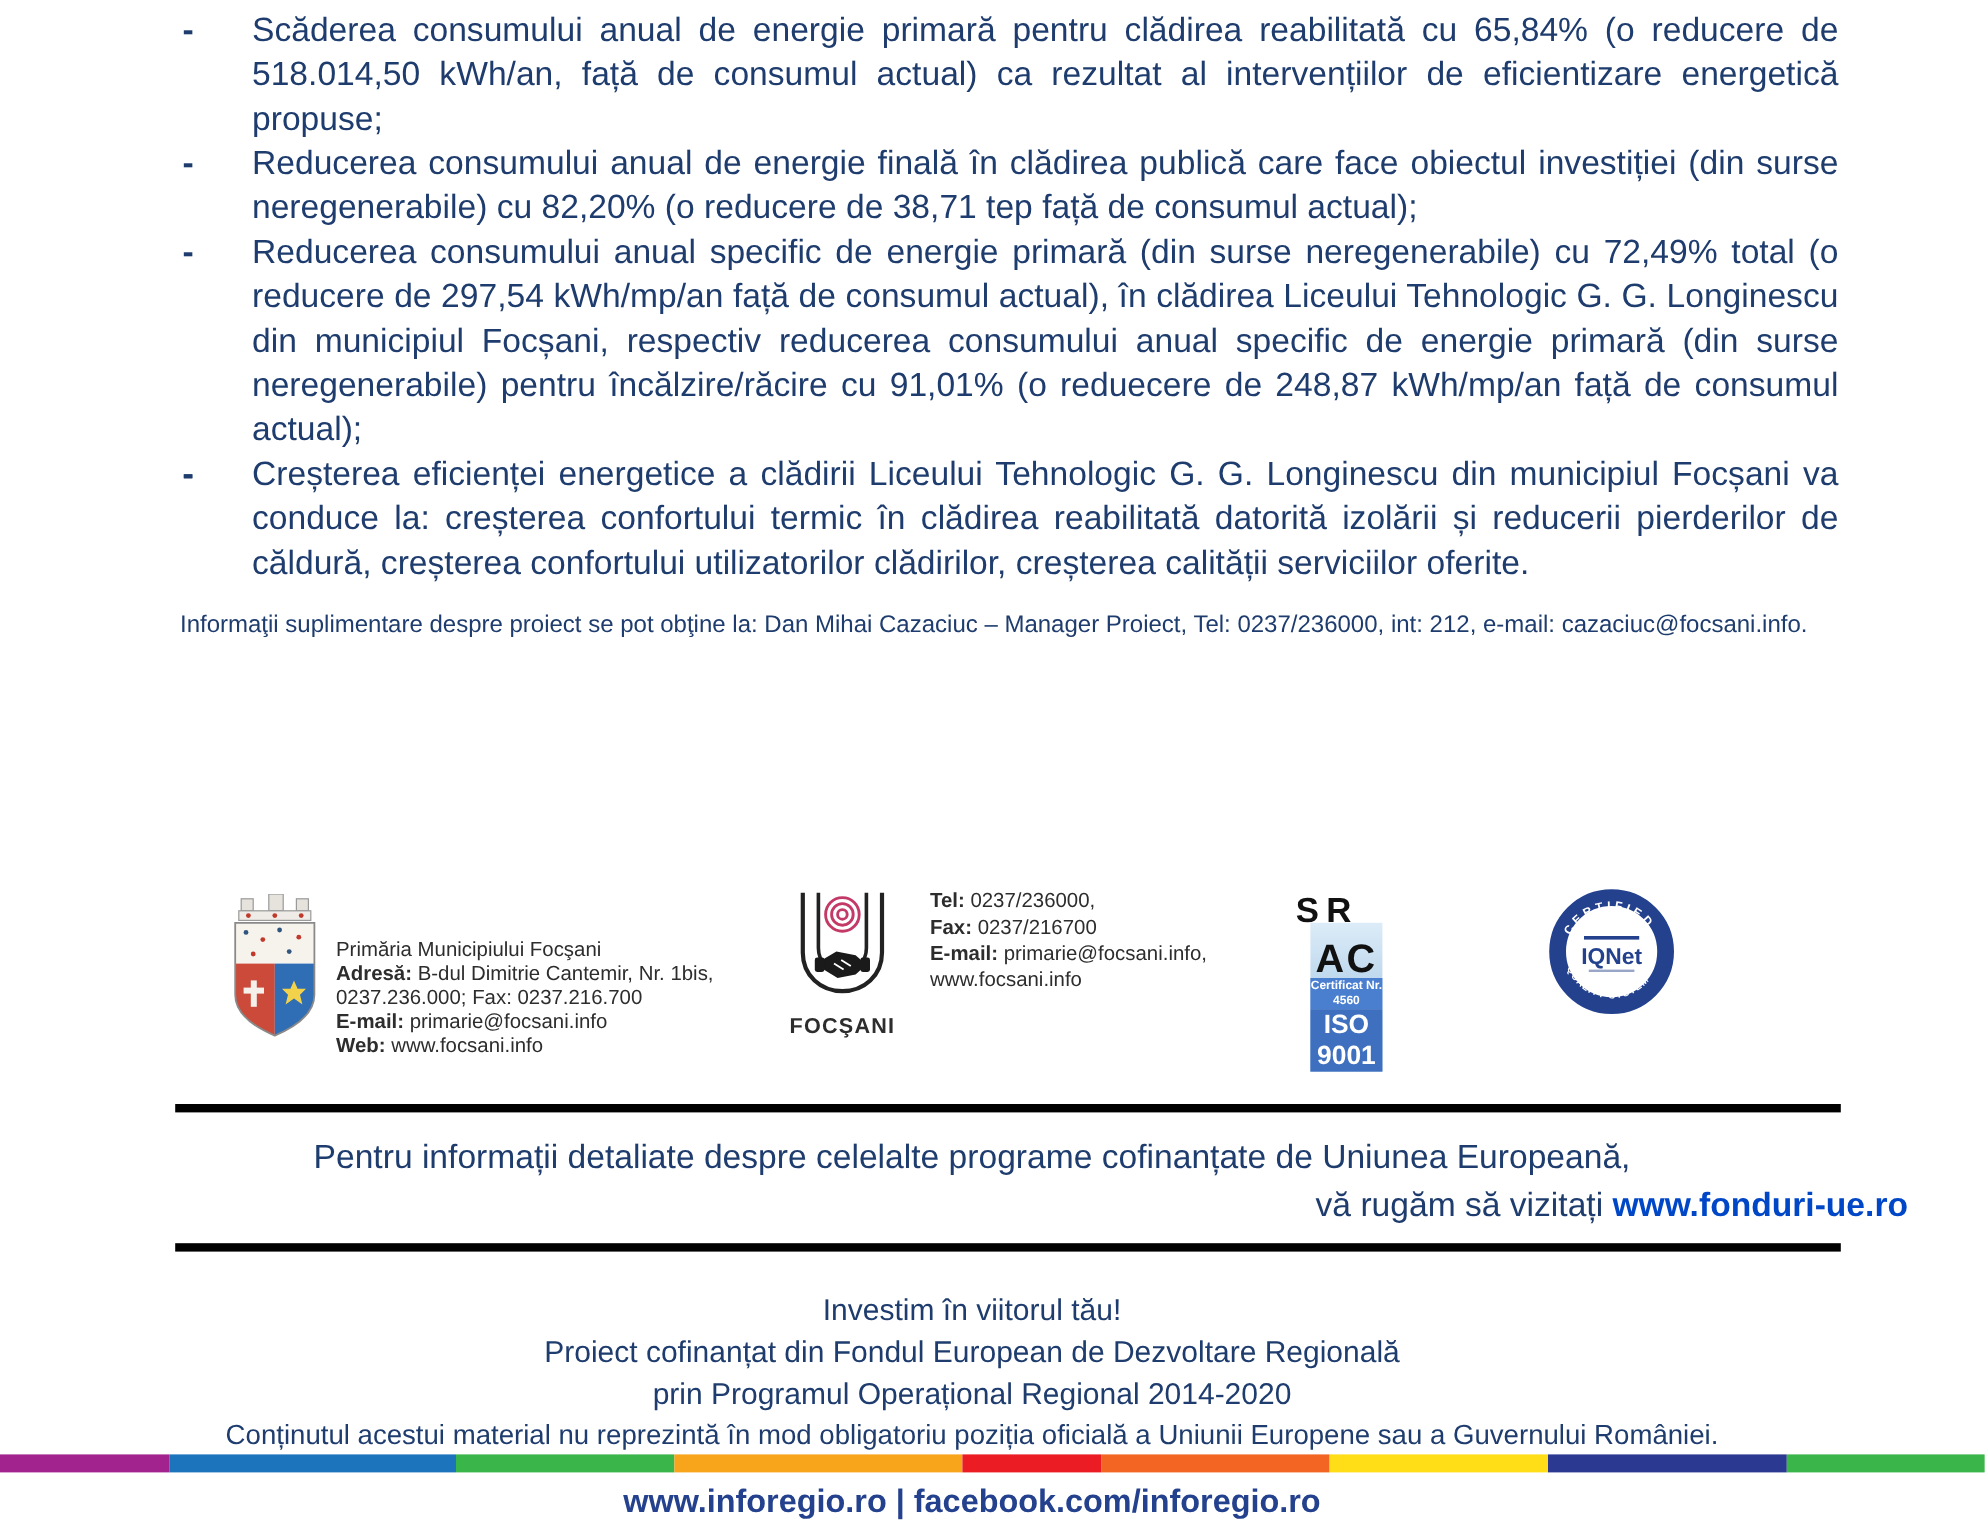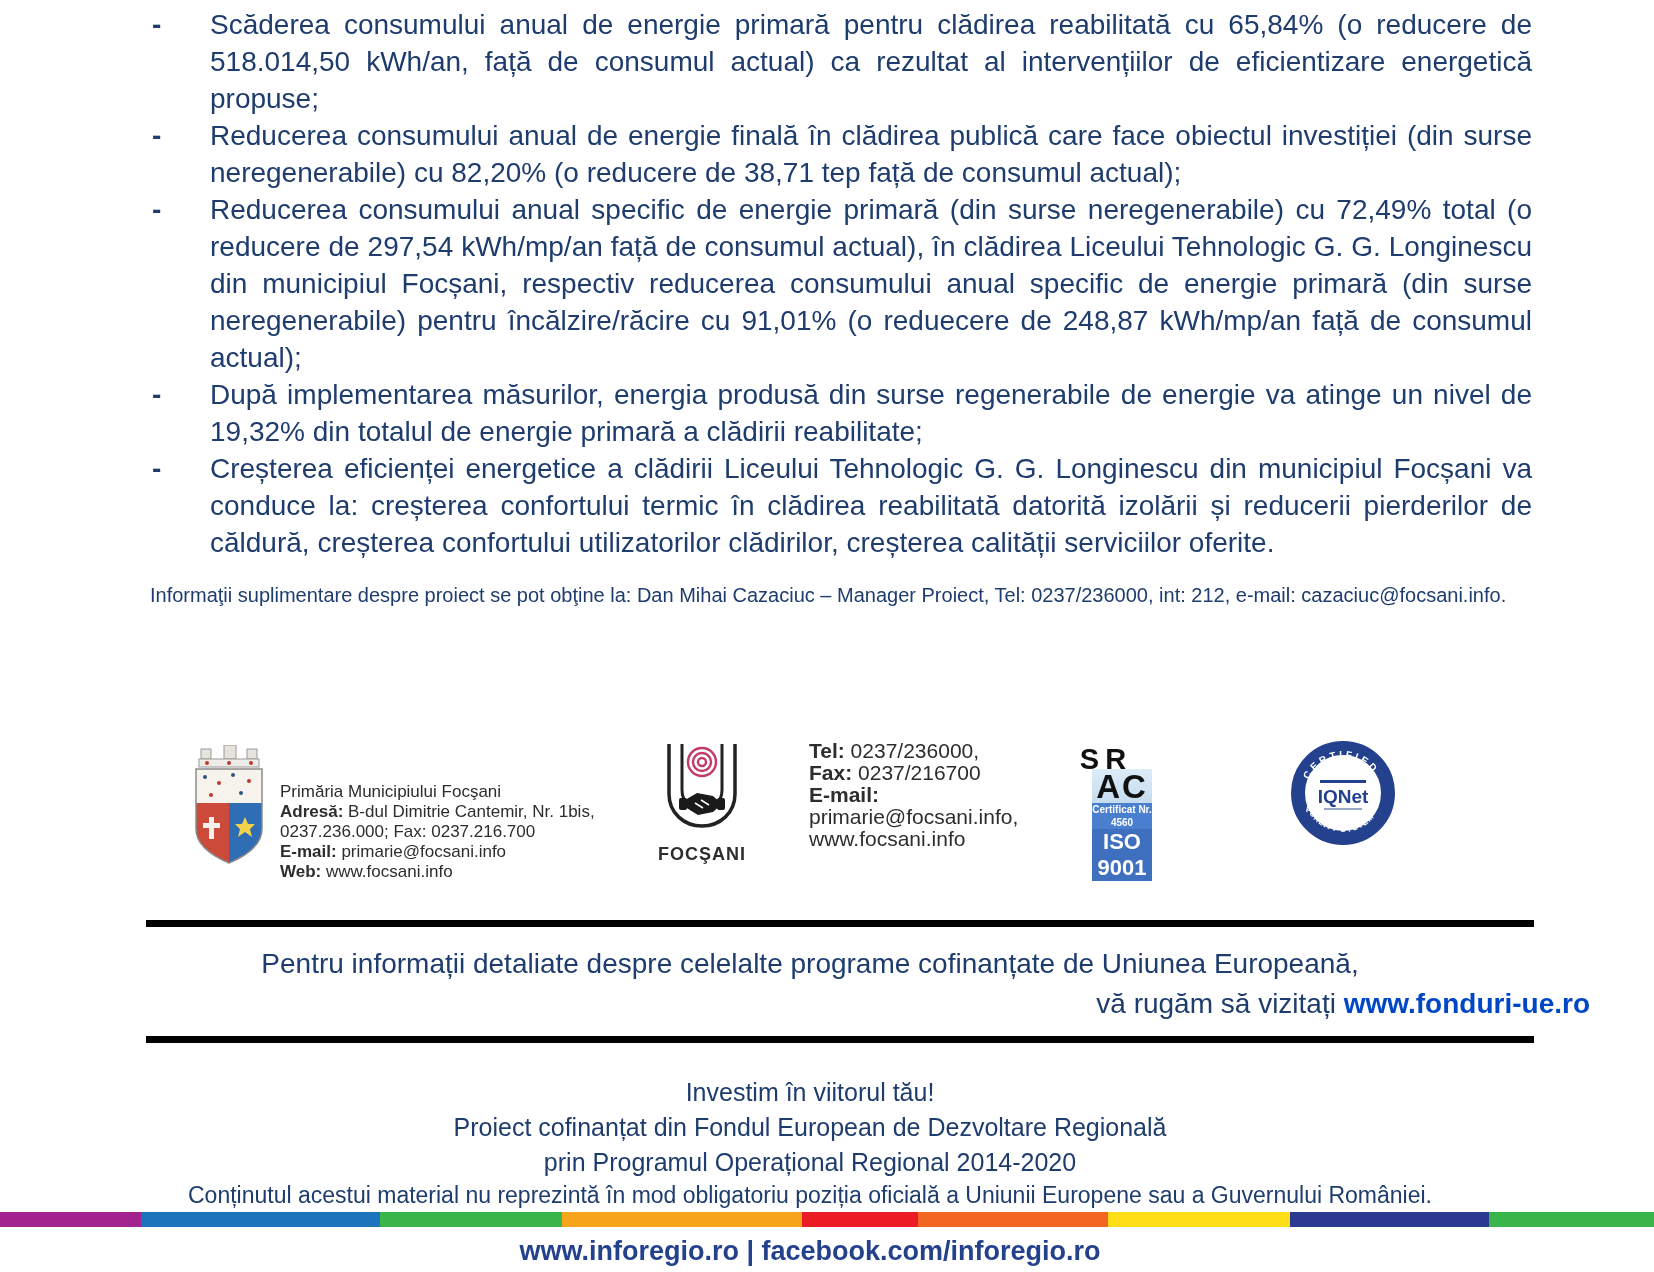--- a/index.html
+++ b/index.html
@@ -15,25 +15,25 @@
   .closing{font-size:20px;line-height:37px;text-align:justify;margin-top:16px;}
   
   .logo-strip{position:absolute;left:190px;top:740px;width:1290px;height:165px;}
   .stema{position:absolute;left:3px;top:5px;}
   .primaria-block{position:absolute;left:90px;top:42px;width:330px;
       font-size:17px;line-height:20px;color:#2d2d2d;}
   .primaria-block .name{font-weight:normal;}
   .lbl{font-weight:bold;}
   .ulogo{position:absolute;left:462px;top:0px;width:100px;text-align:center;}
   .ulogo .caption{font-weight:bold;font-size:18px;letter-spacing:1px;color:#2d2d2d;margin-top:4px;}
-  .contact-block{position:absolute;left:619px;top:0px;width:250px;
-      font-size:21px;line-height:22px;color:#2d2d2d;}
+  .contact-block{position:absolute;left:585px;top:0px;width:250px;
+      font-size:17px;line-height:22px;color:#2d2d2d;}
   .srac{position:absolute;left:870px;top:5px;width:92px;text-align:center;color:#111;}
   .srac .sr{font-size:29px;font-weight:800;letter-spacing:6px;line-height:28px;}
-  .srac .acbox{background:linear-gradient(#dcecf8,#8fb8dc);margin-top:-4px;padding-top:2px;margin-left:32px;}
+  .srac .acbox{background:linear-gradient(#dcecf8,#8fb8dc);margin-top:-4px;padding-top:14px;margin-left:32px;}
   .srac .ac{font-size:33px;font-weight:800;letter-spacing:2px;line-height:32px;color:#111;}
   .srac .cert{background:#4a7fd0;color:#fff;font-size:10px;line-height:13px;font-weight:bold;}
   .srac .iso{background:#3f6fbf;color:#fff;font-size:22px;line-height:26px;font-weight:bold;}
   .iqnet{position:absolute;left:1100px;top:0px;}
   
   .rule{position:absolute;left:146px;width:1388px;height:7px;background:#000;}
   .rule1{top:920px;}  .rule2{top:1036px;}
   .footer-center{position:absolute;left:30px;width:1560px;text-align:center;}
   .f-info1{top:948px;font-size:28px;text-align:center;}
   .f-info2{top:988px;font-size:28px;text-align:right;}
@@ -57,21 +57,20 @@
   <div class="bullet">
     <span class="dash">-</span>
     <span>Reducerea consumului anual de energie finală în clădirea publică care face obiectul investiției (din surse neregenerabile) cu 82,20% (o reducere de 38,71 tep față de consumul actual);</span>
   </div>
   <div class="bullet">
     <span class="dash">-</span>
     <span>Reducerea consumului anual specific de energie primară (din surse neregenerabile) cu 72,49% total (o reducere de 297,54 kWh/mp/an față de consumul actual), în clădirea Liceului Tehnologic G. G. Longinescu din municipiul Focșani, respectiv reducerea consumului anual specific de energie primară (din surse neregenerabile) pentru încălzire/răcire cu 91,01% (o reduecere de 248,87 kWh/mp/an față de consumul actual);</span>
   </div>
   <div class="bullet">
     <span class="dash">-</span>
-    <span>După implementarea măsurilor, energia produsă din surse regenerabile de energie va atinge un nivel de 19,32% din totalul de energie primară a clădirii reabilitate;</span>
   </div>
   <div class="bullet">
     <span class="dash">-</span>
     <span>Creșterea eficienței energetice a clădirii Liceului Tehnologic G. G. Longinescu din municipiul Focșani va conduce la: creșterea confortului termic în clădirea reabilitată datorită izolării și reducerii pierderilor de căldură, creșterea confortului utilizatorilor clădirilor, creșterea calității serviciilor oferite.</span>
   </div>
   <p class="closing">Informaţii suplimentare despre proiect se pot obţine la: Dan Mihai Cazaciuc – Manager Proiect, Tel: 0237/236000, int: 212, e-mail: cazaciuc@focsani.info.</p>
 </div>
 
 <div class="logo-strip">
 

